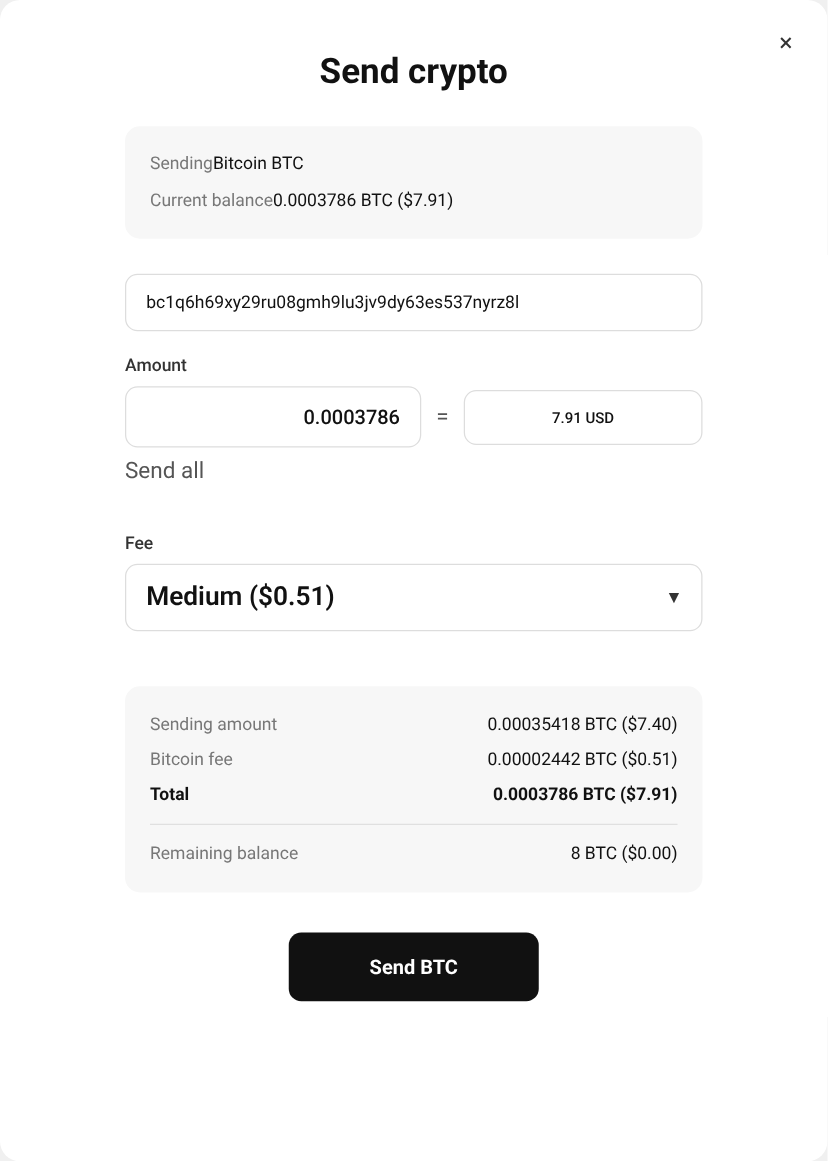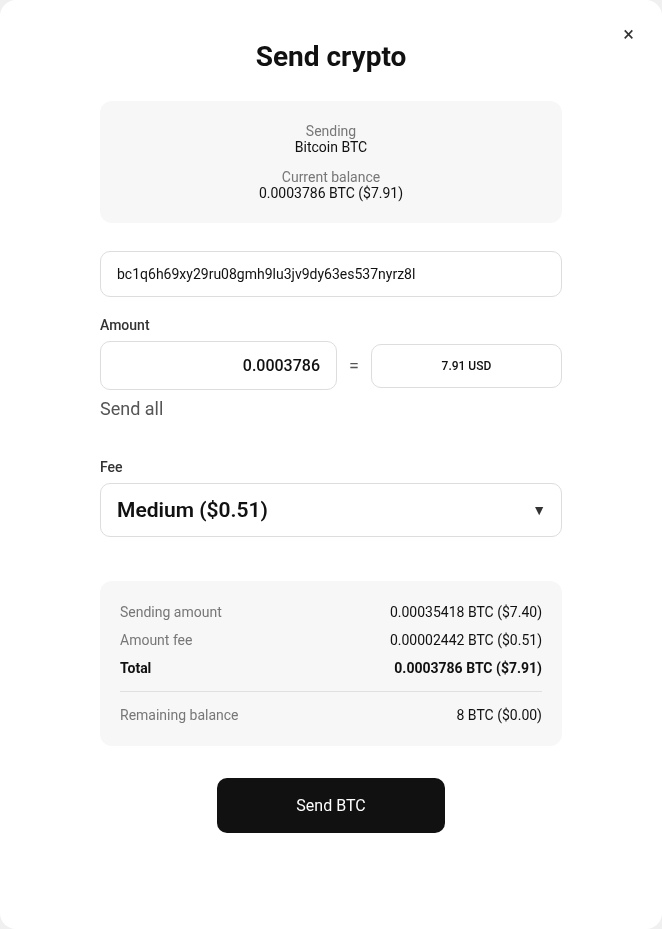--- a/index.html
+++ b/index.html
@@ -55,21 +55,20 @@
       border-radius: 12px;
       padding: 18px 20px;
       margin-bottom: 28px;
     }
 
     .info-row {
       display: flex;
       justify-content: flex-start;
       align-items: center;
       padding: 4px 0;
-      flex-direction: column;
     }
 
     .info-row + .info-row {
       margin-top: 6px;
     }
 
     .info-label {
       color: #777;
       font-size: 14px;
     }
@@ -218,29 +217,29 @@
       color: #111;
     }
 
     .summary-value.bold {
       font-weight: 700;
       color: #111;
     }
 
     .send-btn {
       display: block;
-      width: 228px;
+      width: 200px;
       margin: 0 auto;
       background: #111;
       color: #fff;
       border: none;
       border-radius: 10px;
       padding: 18px 20px;
       font-size: 16px;
-      font-weight: 400;
+      font-weight: 700;
       cursor: pointer;
     }
   </style>
 </head>
 <body>
 
 <div class="modal">
 
   <button class="close-btn">×</button>
 
@@ -282,21 +281,21 @@
       <span class="fee-chevron">▼</span>
     </div>
   </div>
 
   <div class="summary-card">
     <div class="summary-row">
       <span class="summary-label">Sending amount</span>
       <span class="summary-value">0.00035418 BTC ($7.40)</span>
     </div>
     <div class="summary-row">
-      <span class="summary-label">Amount fee</span>
+      <span class="summary-label">Bitcoin fee</span>
       <span class="summary-value">0.00002442 BTC ($0.51)</span>
     </div>
     <div class="summary-row">
       <span class="summary-label bold">Total</span>
       <span class="summary-value bold">0.0003786 BTC ($7.91)</span>
     </div>
     <hr class="summary-divider">
     <div class="summary-row">
       <span class="summary-label">Remaining balance</span>
       <span class="summary-value">8 BTC ($0.00)</span>

